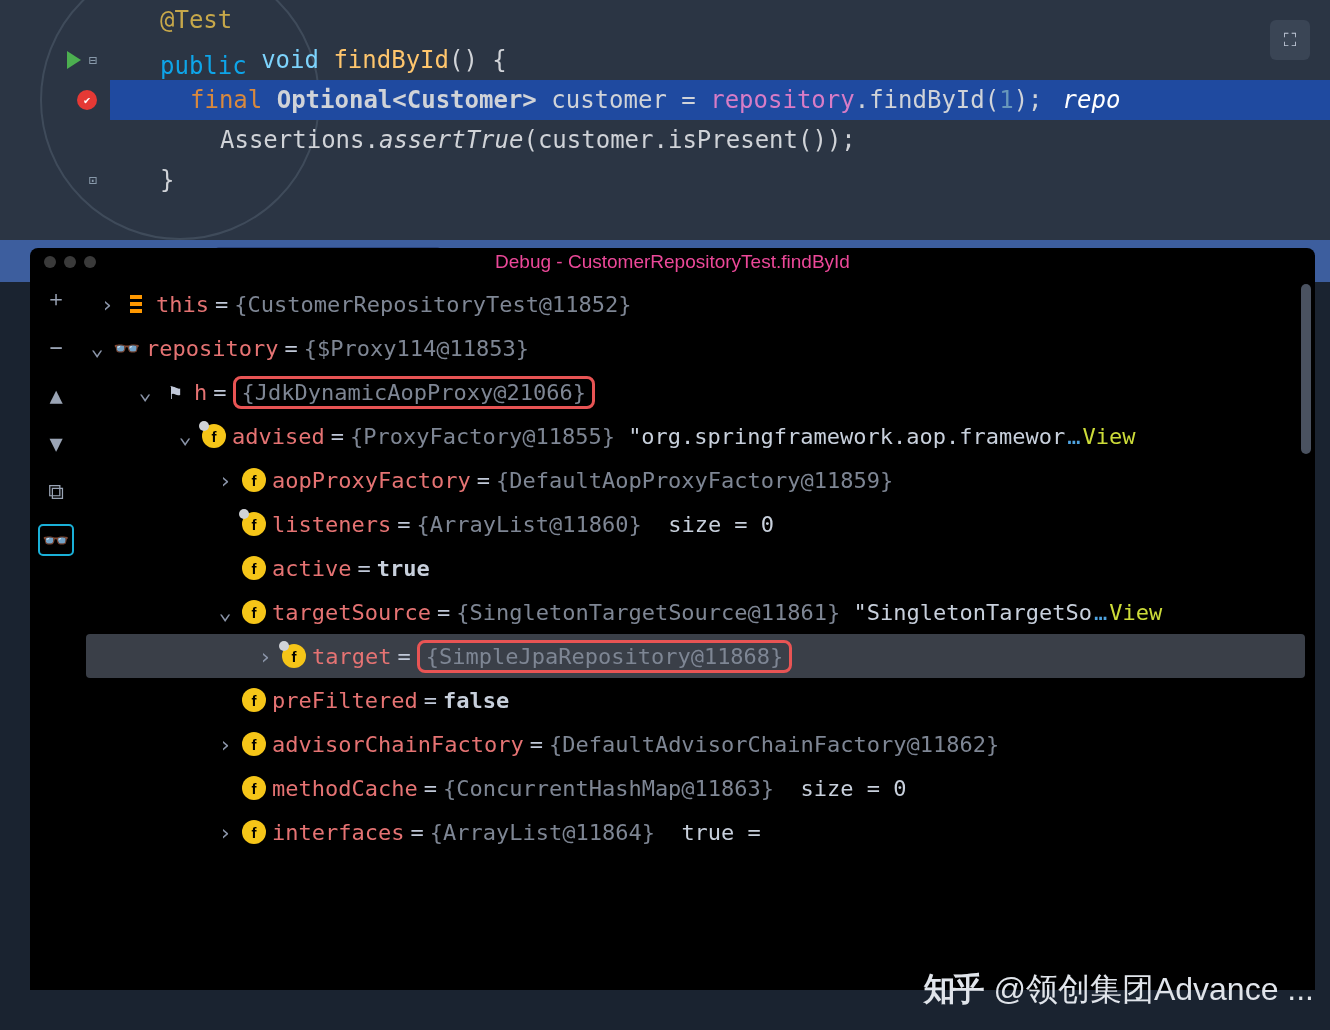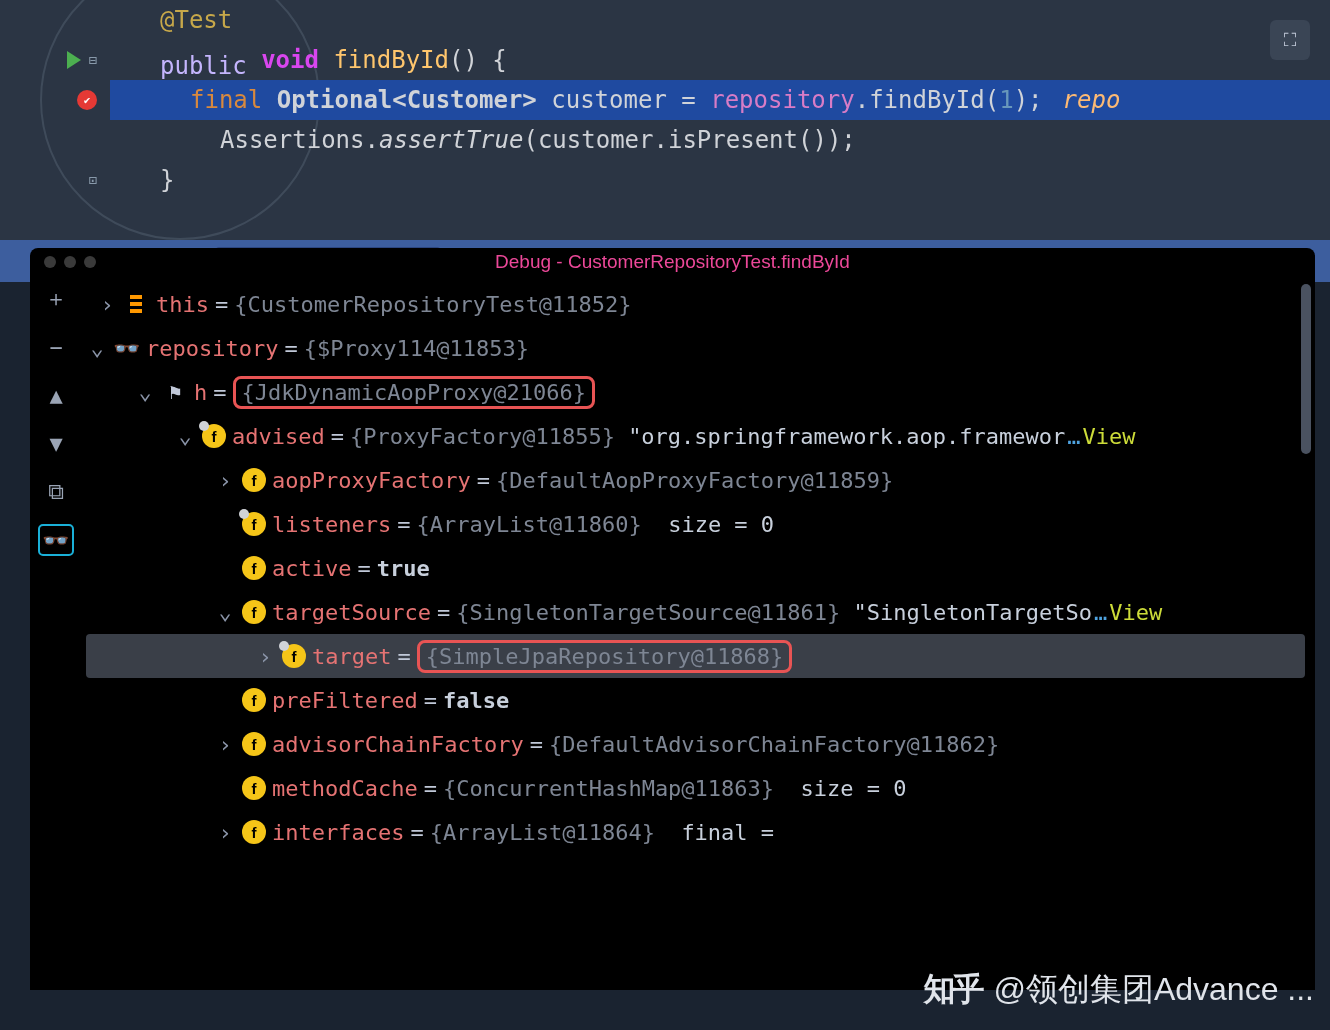--- a/index.html
+++ b/index.html
@@ -11,30 +11,30 @@
 .gutter { position: absolute; left: 0; top: 0; width: 105px; height: 100%; display: flex; flex-direction: column; }
 .gutter-row { height: 40px; display: flex; align-items: center; justify-content: flex-end; padding-right: 8px; gap: 8px; }
 .run-icon { width: 0; height: 0; border-left: 14px solid #4caf50; border-top: 9px solid transparent; border-bottom: 9px solid transparent; }
 .breakpoint-icon { width: 20px; height: 20px; background: #e53935; border-radius: 50%; display: flex; align-items: center; justify-content: center; }
 .breakpoint-icon::after { content: '✔'; color: #fff; font-size: 11px; }
 .fold-icon { color: #8899aa; font-size: 14px; }
 .code-lines { position: absolute; left: 110px; top: 0; right: 0; }
 .code-line { height: 40px; display: flex; align-items: center; font-size: 24px; padding-left: 50px; white-space: nowrap; }
 .code-line.highlight { background: #1f4aa0; }
 .kw-ann { color: #c7a84a; }
-.kw-public { color: #c4b5fd; margin-top: 11px; }
-.kw-void { color: #d946ef; font-weight: bold; }
+.kw-public { color: #0ea5e9; margin-top: 11px; }
+.kw-void { color: #7dd3fc; }
 .kw-final { color: #d8893e; }
 .fn-name { color: #ffc66d; }
 .type-name { color: #d0d3d8; }
 .fn-call { color: #d0d3d8; font-style: italic; }
 .paren { color: #d0d3d8; }
 .num-lit { color: #6897bb; }
 .ident { color: #d0d3d8; }
-.inline-hint { color: #fdba74; font-style: italic; padding-left: 20px; }
+.inline-hint { color: #ffffff; font-style: italic; padding-left: 20px; }
 .commit-bar { height: 42px; background: #3d5e9e; display: flex; align-items: center; padding-left: 140px; font-size: 22px; color: #b8c5e0; }
 .commit-author { color: #d0d8e8; margin-right: 10px; }
 .commit-date { background: #2c4680; padding: 2px 6px; border-radius: 3px; }
 .commit-sep { margin: 0 12px; color: #8090b0; }
 .expand-btn { position: absolute; right: 20px; top: 20px; width: 40px; height: 40px; background: #3a4555; border-radius: 6px; display: flex; align-items: center; justify-content: center; color: #c0c8d8; font-size: 18px; }
 
 
 .debug-panel { position: absolute; left: 30px; top: 248px; right: 15px; bottom: 40px; background: #000; border-radius: 8px 8px 0 0; display: flex; flex-direction: column; }
 .debug-titlebar { height: 28px; display: flex; align-items: center; padding-left: 14px; position: relative; }
 .traffic-dot { width: 12px; height: 12px; border-radius: 50%; background: #3a3a3a; margin-right: 8px; }
@@ -264,21 +264,21 @@
         <span class="val-obj">{ConcurrentHashMap@11863}</span>&nbsp;&nbsp;
         <span class="val-str">size = 0</span>
       </div>
 
       <div class="tree-row">
         <span class="indent" style="width:128px"></span><span class="arrow right"></span>
         <span class="node-icon icon-field">f</span>
         <span class="var-name">interfaces</span>
         <span class="eq">=</span>
         <span class="val-obj">{ArrayList@11864}</span>&nbsp;&nbsp;
-        <span class="val-str">final =</span>
+        <span class="val-str">true =</span>
       </div>
 
     </div>
   </div>
 </div>
 
 <div class="watermark">
   <span class="zhihu-logo">知乎</span>
   <span>@领创集团Advance ...</span>
 </div>

